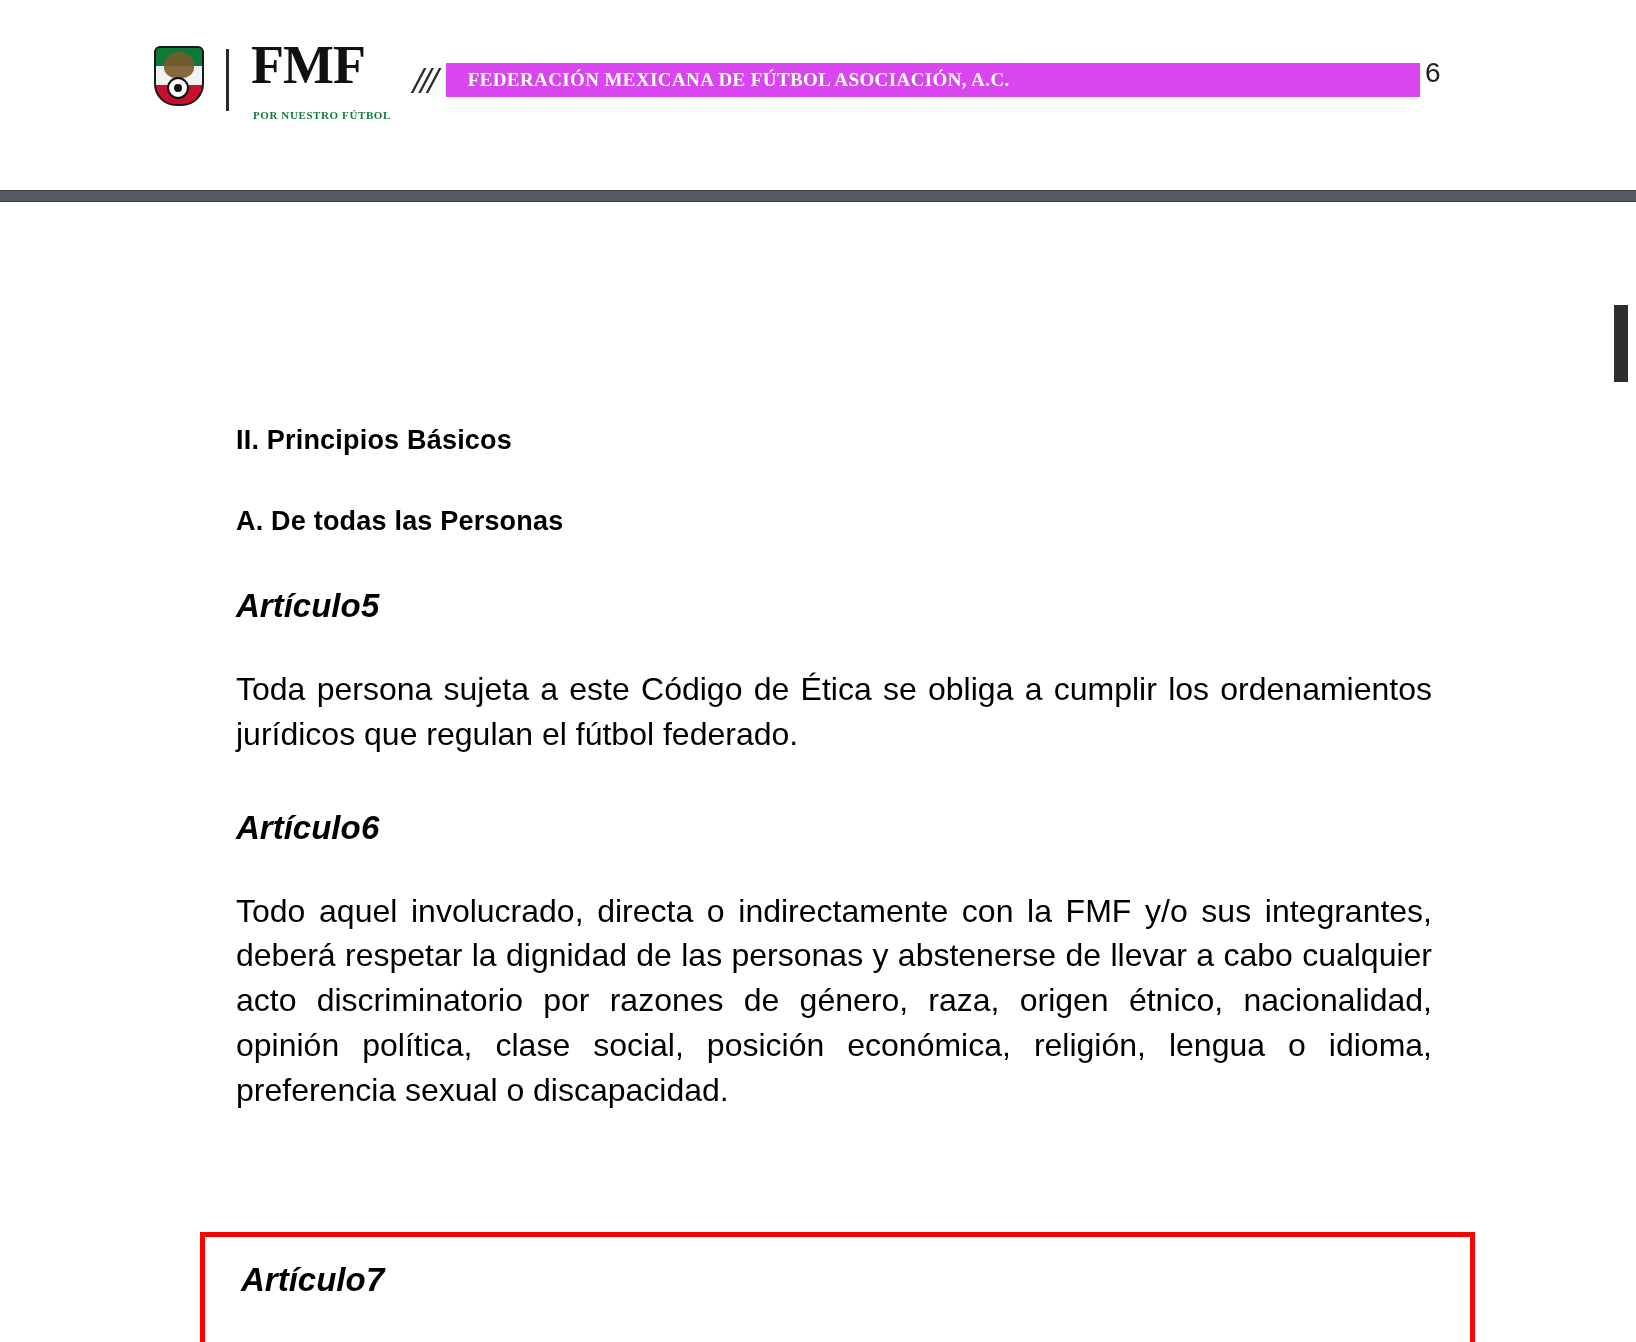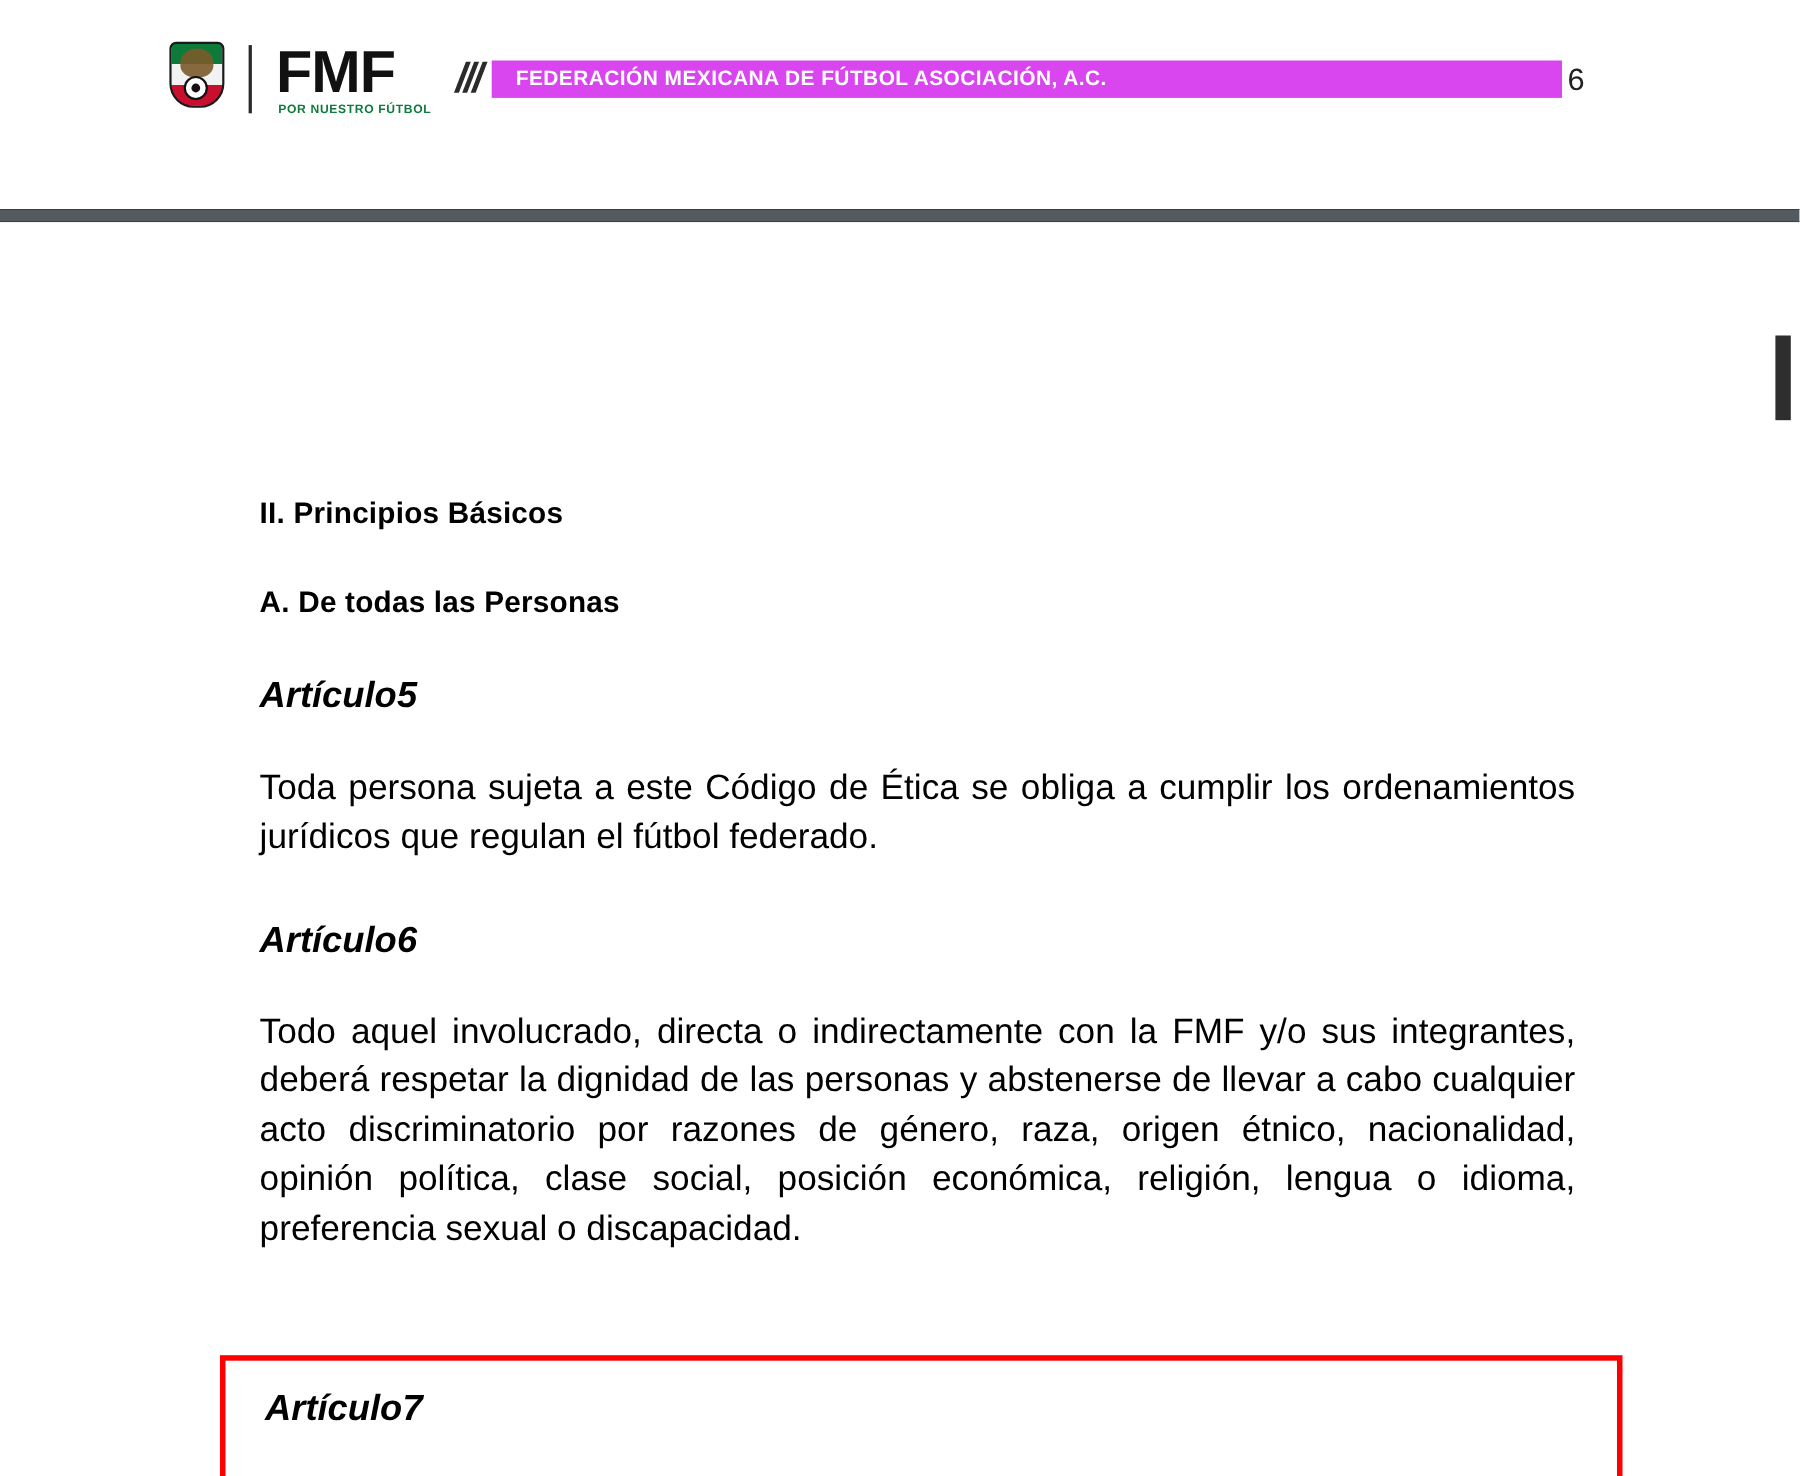--- a/index.html
+++ b/index.html
@@ -23,20 +23,21 @@
     background: #ffffff;
     box-sizing: border-box;
   }
   .header-inner {
     position: absolute;
     left: 150px;
     top: 38px;
     display: flex;
     align-items: center;
     width: 1270px;
+    font-family: Liberation Serif, serif;
   }
   .crest {
     width: 58px;
     height: 68px;
     position: relative;
     flex: 0 0 auto;
   }
   .crest .crest-shield {
     position: absolute;
     left: 4px;
@@ -96,21 +97,21 @@
     letter-spacing: -1px;
     color: #111111;
     display: block;
   }
   .fmf-wordmark .fmf-sub {
     display: block;
     font-size: 11px;
     font-weight: bold;
     letter-spacing: .6px;
     color: #0f7a3d;
-    margin-top: 2px;
+    margin-top: 18px;
     margin-left: 2px;
   }
   .slashes {
     font-size: 38px;
     font-weight: bold;
     font-style: italic;
     color: #2b2b2b;
     margin: 0 10px 0 22px;
     letter-spacing: -3px;
     flex: 0 0 auto;
@@ -153,21 +154,21 @@
   
   .doc-page {
     position: relative;
     width: 100%;
     height: 1140px;
     background: #ffffff;
   }
   .doc-body {
     position: absolute;
     left: 236px;
-    top: 249px;
+    top: 223px;
     width: 1196px;
   }
   .h-section {
     font-size: 27px;
     font-weight: bold;
     margin: 0 0 50px 0;
     letter-spacing: .2px;
   }
   .h-subsection {
     font-size: 27px;

